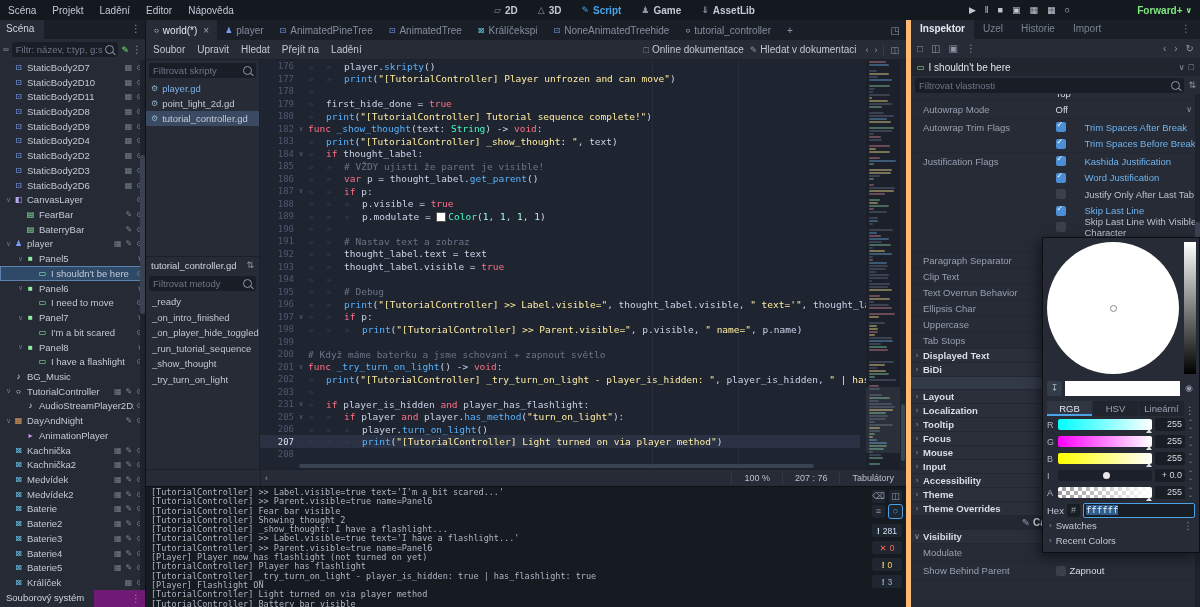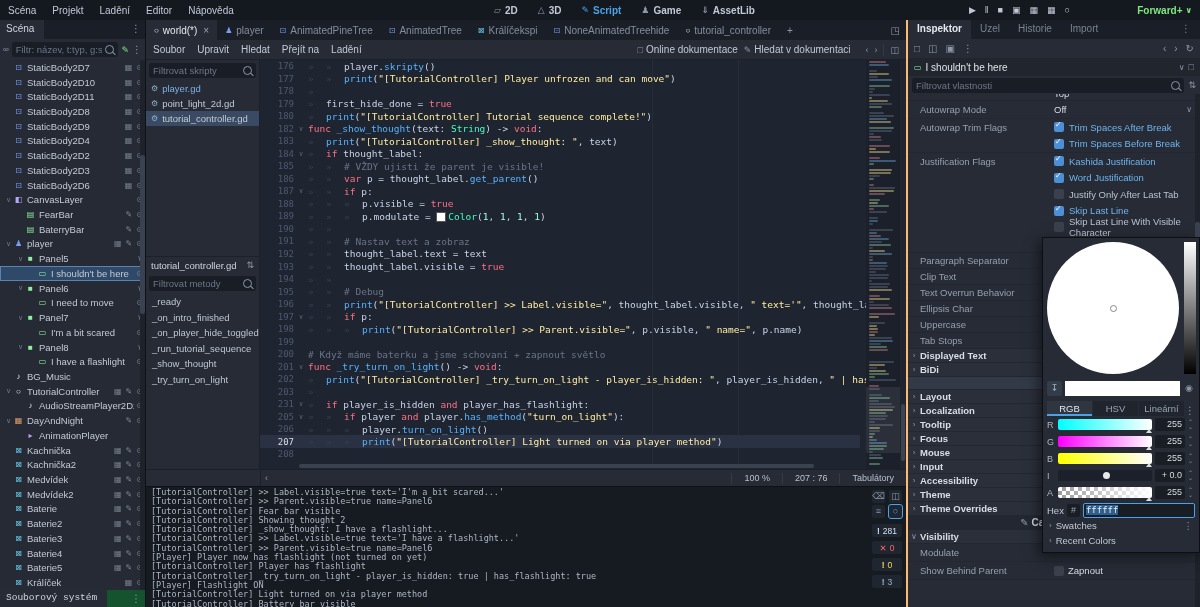--- a/index.html
+++ b/index.html
@@ -34,33 +34,33 @@
   .tree{flex:1;position:relative;overflow:hidden;background:#252a34;}
   .trow{height:14.72px;display:flex;align-items:center;white-space:nowrap;position:relative;}
   .trow .fold{width:9px;color:#707a8c;font-size:7px;text-align:center;flex:none;}
   .trow .ticon{width:11px;font-size:8px;text-align:center;flex:none;}
   .trow .tlabel{padding-left:3px;overflow:hidden;font-size:9.5px;color:#c3cad6;}
   .trow .sp{flex:1;}
   .trow .ric{font-size:8px;color:#79828f;padding:0 2px;flex:none;}
   .trow.selected{background:#2f4a68;outline:1px solid #5d82ad;outline-offset:-1px;}
   .tree-scroll{position:absolute;right:0;top:0;width:5px;height:100%;background:#1d222b;}
   .tree-scroll .th{position:absolute;top:18%;height:30%;width:5px;background:#3a4150;border-radius:2px;}
-  .dock-bottom{height:17px;background:#14532d;display:flex;align-items:stretch;font-family:Liberation Mono, monospace;}
+  .dock-bottom{height:17px;background:#701a75;display:flex;align-items:stretch;}
   .dock-bottom .dock-tab{font-size:9.5px;padding-top:2px;}
   
   .center{flex:1;display:flex;flex-direction:column;min-width:0;background:#262b35;}
   .stabs{height:20px;background:#1a1f27;display:flex;align-items:stretch;overflow:hidden;}
   .stab{display:flex;align-items:center;gap:4px;padding:0 8px;color:#848d9e;white-space:nowrap;}
   .stab .ticon{font-size:8px;}
   .stab.active{background:#262b35;color:#e4e8ef;}
   .stab .x{color:#9aa3b2;margin-left:2px;}
   .stabs .plus{padding:0 8px;display:flex;align-items:center;color:#8d96a8;}
   .stabs .sp{flex:1;}
   .stabs .corner{display:flex;align-items:center;padding:0 6px;color:#8d96a8;}
-  .smenu{height:19px;display:flex;align-items:center;padding:0 7px;gap:15px;border-bottom:1px solid #1b202a;}
+  .smenu{height:19px;display:flex;align-items:center;padding:0 7px;gap:9px;border-bottom:1px solid #1b202a;}
   .smenu .mi{color:#c2c9d6;}
   .smenu .sp{flex:1;}
   .smenu .right{display:flex;align-items:center;gap:6px;color:#c2c9d6;}
   .smenu .right .icon{font-size:9px;}
   .smenu .histsep{width:1px;height:12px;background:#343b47;}
   .editor-row{flex:1;display:flex;min-height:0;}
   .scripts-panel{width:114px;flex:none;display:flex;flex-direction:column;border-right:1px solid #1b202a;box-sizing:border-box;}
   .sp-filter{margin:3px;display:flex;}
   .sfile{height:15px;display:flex;align-items:center;gap:4px;padding:0 5px;font-size:9.5px;color:#c3cad6;white-space:nowrap;overflow:hidden;}
   .sfile .ticon{font-size:8px;color:#8fb4c9;}
@@ -97,21 +97,21 @@
   .code-status .seg{padding:0 12px;border-left:1px solid #343b47;height:11px;line-height:11px;}
   
   .output{height:120px;display:flex;background:#161a21;border-top:1px solid #0e1116;}
   .console{flex:1;padding:1px 0 0 5px;font-family:"DejaVu Sans Mono",monospace;font-size:8.5px;line-height:9.3px;overflow:hidden;white-space:pre;color:#aeb6c4;}
   .out-side{width:38px;flex:none;display:flex;flex-direction:column;align-items:center;padding-top:3px;gap:2px;}
   .oicons{display:flex;gap:4px;}
   .oicons .icon{font-size:9px;width:13px;height:13px;line-height:13px;background:#20262f;border-radius:2px;}
   .oicons .icon.on{outline:1px solid #4aa3e8;color:#4aa3e8;}
   .badge{width:30px;height:13px;margin-top:4px;background:#20262f;border-radius:2px;display:flex;align-items:center;justify-content:center;gap:3px;font-size:8.5px;}
   
-  .right-dock{width:294px;flex:none;background:#262b35;display:flex;flex-direction:column;border-left:2px solid #fdba74;box-sizing:border-box;position:relative;}
+  .right-dock{width:294px;flex:none;background:#262b35;display:flex;flex-direction:column;border-left:5px solid #fdba74;box-sizing:border-box;position:relative;}
   .itabs{height:19px;background:#1a1f27;display:flex;align-items:stretch;}
   .itab{padding:3px 9px 0 9px;color:#79828f;}
   .itab.active{background:#262b35;color:#e4e8ef;font-weight:bold;}
   .itoolbar{height:19px;display:flex;align-items:center;gap:8px;padding:0 6px;}
   .itoolbar .icon{font-size:10px;}
   .itoolbar .sp{flex:1;}
   .node-row{height:18px;display:flex;align-items:center;gap:4px;padding:0 6px;background:#20252e;}
   .node-row .ticon{font-size:8px;}
   .node-row .nm{flex:1;color:#e0e4eb;overflow:hidden;white-space:nowrap;}
   .ifilter{height:18px;display:flex;align-items:center;gap:4px;padding:0 4px;}
@@ -121,21 +121,21 @@
   .prow .val{width:50%;flex:none;color:#d7dce4;display:flex;align-items:center;gap:4px;font-size:9.5px;}
   .prow.h17{height:17px;}
   .prow.grp{height:13px;min-height:13px;background:#2a2f3a;color:#d8dde6;}
   .prow.grp .car{width:12px;text-align:center;color:#8d96a8;font-size:8px;}
   .prow.grp .glbl{font-weight:bold;color:#d8dde6;font-size:9.5px;}
   .prow.cat{height:13px;min-height:13px;background:#222732;justify-content:center;color:#cfd5e0;font-weight:bold;}
   .prow.edited{height:12px;min-height:12px;background:#323947;}
   .revert{width:7px;height:7px;border:1.5px solid #7ee87f;border-radius:50%;margin-right:6px;}
   .flagrow{align-items:flex-start;}
   .flagcol{width:50%;flex:none;display:flex;flex-direction:column;}
-  .flag{height:16.5px;display:flex;align-items:center;gap:5px;}
+  .flag{height:16.5px;display:flex;align-items:center;gap:19px;}
   .cb{width:10px;height:10px;border-radius:2px;background:#3a414d;flex:none;position:relative;}
   .cb.on{background:#4d8fd6;}
   .cb.on::after{content:"✓";position:absolute;left:1px;top:-2px;font-size:8px;color:#fff;}
   .flag .ft{font-size:9.5px;color:#b9c1cf;}
   .flag .ft.on{color:#6fb4f0;}
   .colorbar{width:140px;height:12px;background:#fff;border-radius:3px;outline:2px solid #4aa3e8;}
   .props-scroll{position:absolute;right:0;top:0;bottom:0;width:5px;background:#1d222b;}
   .props-scroll .th{position:absolute;top:25%;height:22%;width:5px;background:#3a4150;border-radius:2px;}
   
   .picker{position:absolute;right:0;top:217px;width:158px;height:316px;background:#262b35;border:1px solid #0c0f14;box-shadow:-3px 4px 12px rgba(0,0,0,.5);z-index:5;box-sizing:border-box;}

